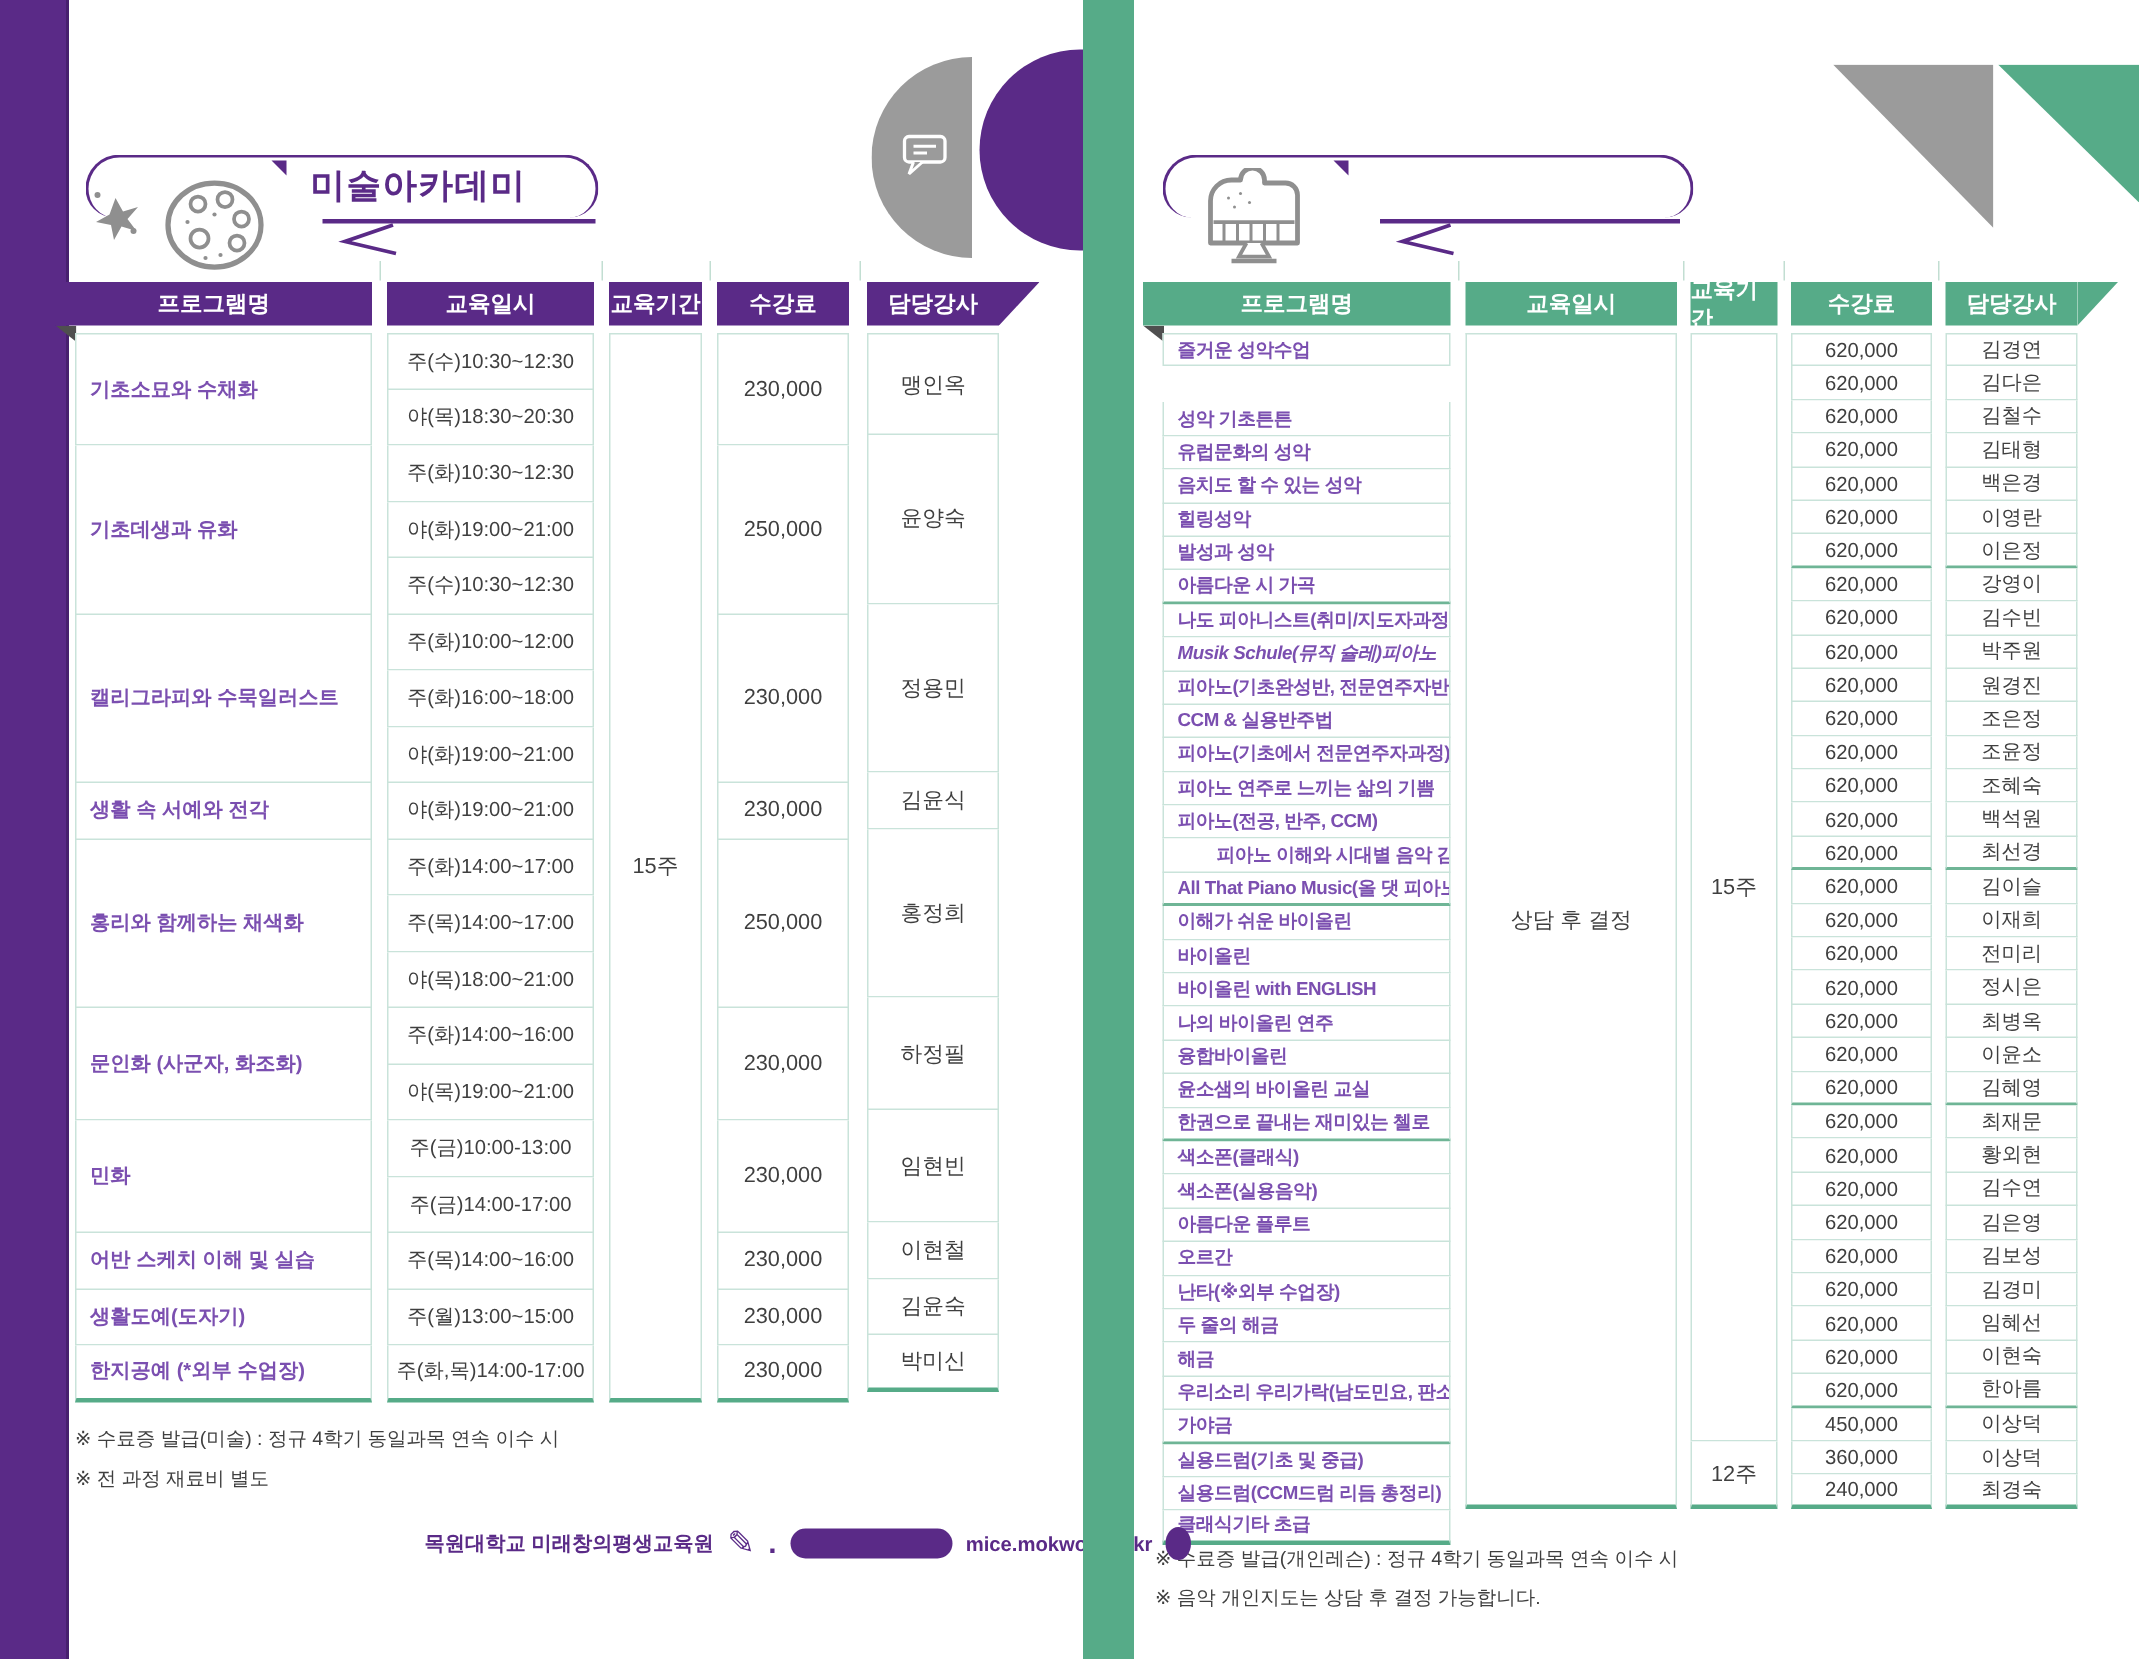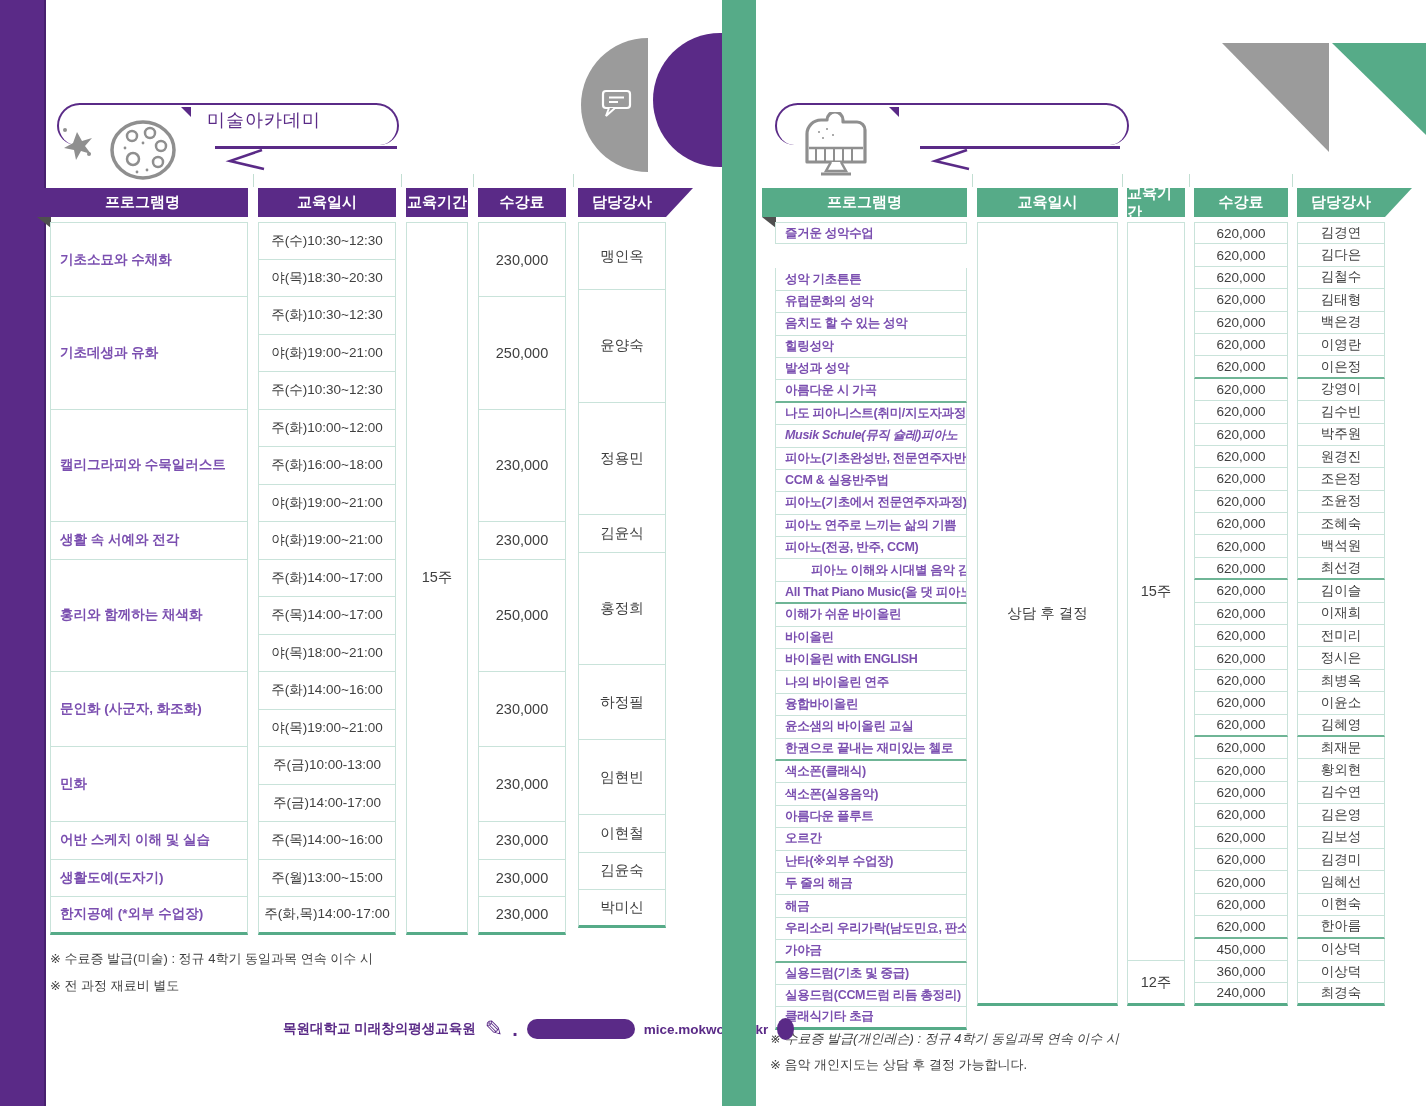--- a/index.html
+++ b/index.html
@@ -10,21 +10,21 @@
   .left-bar{left:0;top:0;width:44px;height:1106px;background:#5a2a87;border-right:2px solid #47206e;}
   .center-bar{left:722px;top:0;width:34px;height:1106px;background:#56ab88;z-index:3;}
   .gray-half{left:581px;top:38px;width:134px;height:134px;border-radius:50%;background:#9b9b9b;
              clip-path:inset(0 50% 0 0);z-index:2;}
   .purple-half{left:653px;top:33px;width:69px;height:134px;border-radius:67px 0 0 67px;background:#5a2a87;z-index:2;}
   .tri{clip-path:polygon(0 0,100% 0,100% 100%);}
   .gray-tri{left:1222px;top:43px;width:107px;height:109px;background:#9b9b9b;}
   .green-tri{left:1332px;top:43px;width:94px;height:92px;background:#56ab88;}
   
   .bubble{border:2.5px solid #5a2a87;border-bottom:none;border-radius:26px 26px 22px 22px;}
-  .sec-title{font-size:18px;font-weight:normal;color:#5a2a87;letter-spacing:1px;white-space:nowrap;}
+  .sec-title{font-size:23px;font-weight:bold;color:#5a2a87;letter-spacing:1px;white-space:nowrap;}
   .tmark{width:0;height:0;border-left:10px solid transparent;border-top:10px solid #5a2a87;}
   .tunder{height:2.5px;background:#5a2a87;}
   
   .head{color:#fff;font-weight:bold;font-size:15px;display:flex;align-items:center;justify-content:center;z-index:2;}
   .head.art,.slant.art{background:#5a2a87;}
   .head.music,.slant.music{background:#56ab88;}
   .slant{width:27px;height:29px;clip-path:polygon(0 0,100% 0,0 100%);z-index:2;}
   .fold{width:14px;height:11px;background:#4f4f4f;clip-path:polygon(0 0,100% 0,100% 100%);}
   .tick{width:1px;height:13px;background:#c2ded2;}
   .colwrap{position:absolute;}
@@ -312,21 +312,21 @@
         <div class="cell teacher-cell m-small gend" style="height: 22.4px;">한아름</div>
         <div class="cell teacher-cell m-small" style="height: 22.4px;">이상덕</div>
         <div class="cell teacher-cell m-small" style="height: 22.4px;">이상덕</div>
         <div class="cell teacher-cell m-small last" style="height: 22.4px;">최경숙</div>
       </div>
     </div>
 
   <div class="abs note" style="left:50px;top:950px;">※ 수료증 발급(미술) : 정규 4학기 동일과목 연속 이수 시</div>
   <div class="abs note" style="left:50px;top:977px;">※ 전 과정 재료비 별도</div>
 
-  <div class="abs note" style="left:770px;top:1030px;font-style:italic;">※ 수료증 발급(개인레슨) : 정규 4학기 동일과목 연속 이수 시</div>
+  <div class="abs note" style="left:770px;top:1030px;">※ 수료증 발급(개인레슨) : 정규 4학기 동일과목 연속 이수 시</div>
   <div class="abs note" style="left:770px;top:1056px;">※ 음악 개인지도는 상담 후 결정 가능합니다.</div>
 
   <div class="abs footer-row" style="left:283px;top:1018px;">
     <span class="org">목원대학교 미래창의평생교육원</span>
     <span class="pencil">✎</span>
     <span class="fdot">.</span>
     <span class="pill"></span>
     <span class="url">mice.mokwon.ac.kr</span>
     <span class="fcircle"></span>
   </div>

